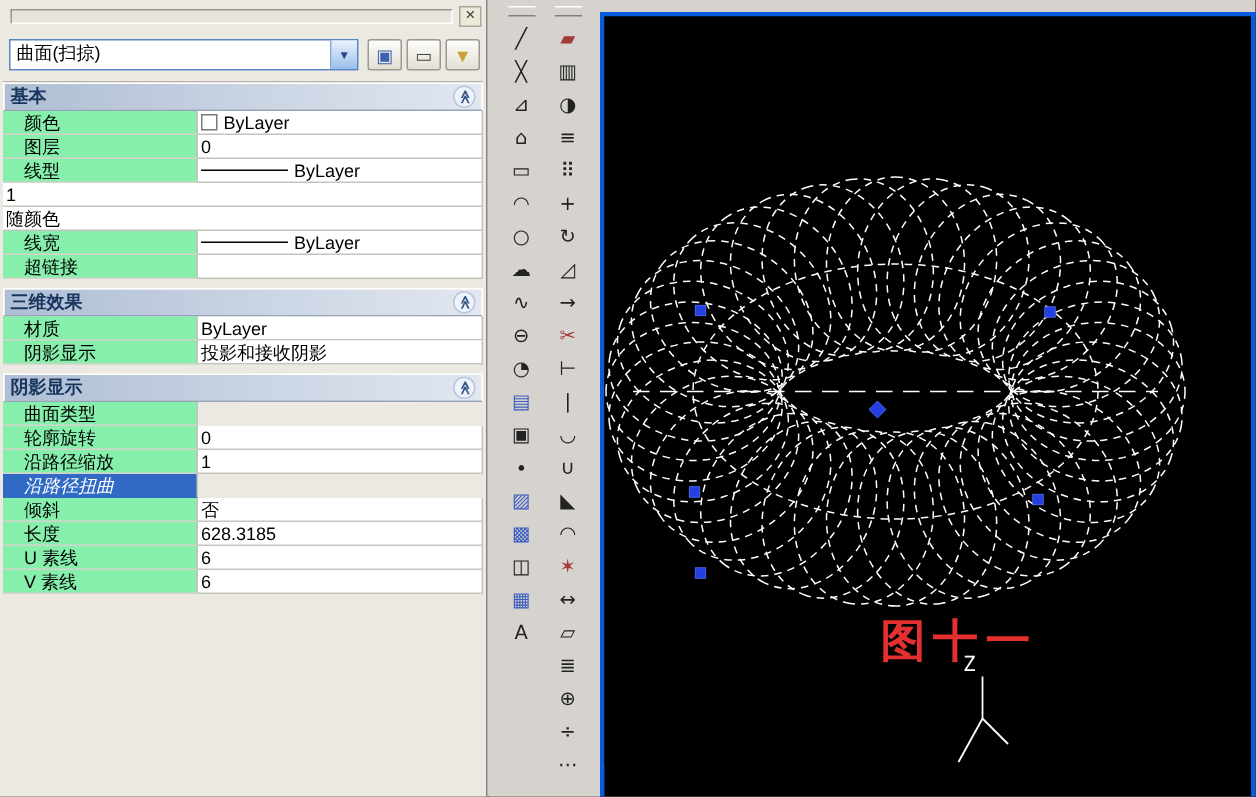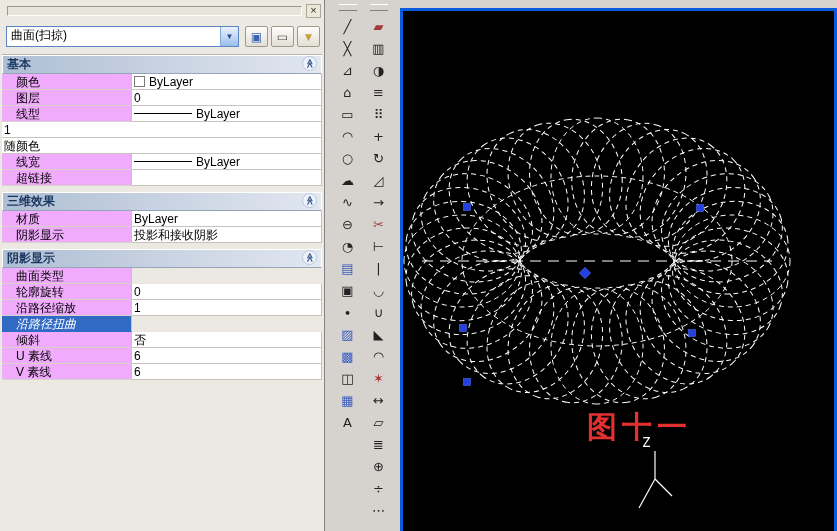--- a/index.html
+++ b/index.html
@@ -33,37 +33,37 @@
     border-left:1px solid #86a7d4;color:#27488c;font-size:8px;
   }
   .pal-tools{display:flex;gap:3px;margin-left:6px;}
   .pal-tool-btn{
     width:23px;height:21px;padding:0;border:1px solid #9c9a8e;border-radius:2px;
     background:linear-gradient(180deg,#fdfdfb,#e2dfd4);font-size:12px;cursor:default;
   }
   
   .prop-grid{margin:0 2px 0 2px;border-top:1px solid #b8b5ae;font-size:12px;}
   .sec-header{
-    display:flex;align-items:flex-start;height:17px;padding:0 4px 0 4px;margin-top:0;
+    display:flex;align-items:center;height:17px;padding:0 4px 0 4px;margin-top:0;
     background:linear-gradient(to right,#aebed4,#e2e7f0);
     border:1px solid #fff;border-bottom:1px solid #96a4ba;
     color:#18355e;font-weight:bold;
   }
   .sec-header.gap{margin-top:6px;}
   .sec-chevron{
     margin-left:auto;width:13px;height:13px;border-radius:50%;
     background:#eef3fb;border:1px solid #b7c6dd;color:#3a5a8c;
     font-size:9px;line-height:12px;text-align:center;
     transform:rotate(90deg);
   }
   .prop-row{display:flex;height:16px;line-height:16px;}
   .prop-label{
     width:130px;box-sizing:border-box;padding-left:14px;color:#000;
     border-right:1px solid #c6c3bc;border-bottom:1px solid #d6d3cc;
-    background:#f0abfc;white-space:nowrap;overflow:hidden;
+    background:#86efac;white-space:nowrap;overflow:hidden;
   }
   .prop-value{
     flex:1;background:#fff;border-bottom:1px solid #c6c3bc;border-right:1px solid #c6c3bc;
     display:flex;align-items:center;gap:4px;padding:0 2px;overflow:hidden;box-sizing:border-box;
   }
   .prop-row.selected .prop-label{background:#316ac5;color:#fff;border-bottom-color:#316ac5;font-style:italic;}
   .prop-row.selected .prop-value{border:1px solid #316ac5;margin-top:24px;}
   .swatch{width:9px;height:9px;background:#fff;border:1px solid #7a7a7a;flex:0 0 auto;}
   .linesample{width:58px;border-top:1px solid #000;flex:0 0 auto;}
   .vtext{white-space:nowrap;}
@@ -217,20 +217,26 @@
           <div class="prop-label">沿路径扭曲</div>
           <div class="prop-value">
             <span class="vtext">5400</span>
             <button class="calcbtn">▦</button>
           </div>
         </div>
         <div class="prop-row">
           <div class="prop-label">倾斜</div>
           <div class="prop-value">
             <span class="vtext">否</span>
+          </div>
+        </div>
+        <div class="prop-row">
+          <div class="prop-label">长度</div>
+          <div class="prop-value">
+            <span class="vtext">628.3185</span>
           </div>
         </div>
         <div class="prop-row">
           <div class="prop-label">U 素线</div>
           <div class="prop-value">
             <span class="vtext">6</span>
           </div>
         </div>
         <div class="prop-row">
           <div class="prop-label">V 素线</div>

